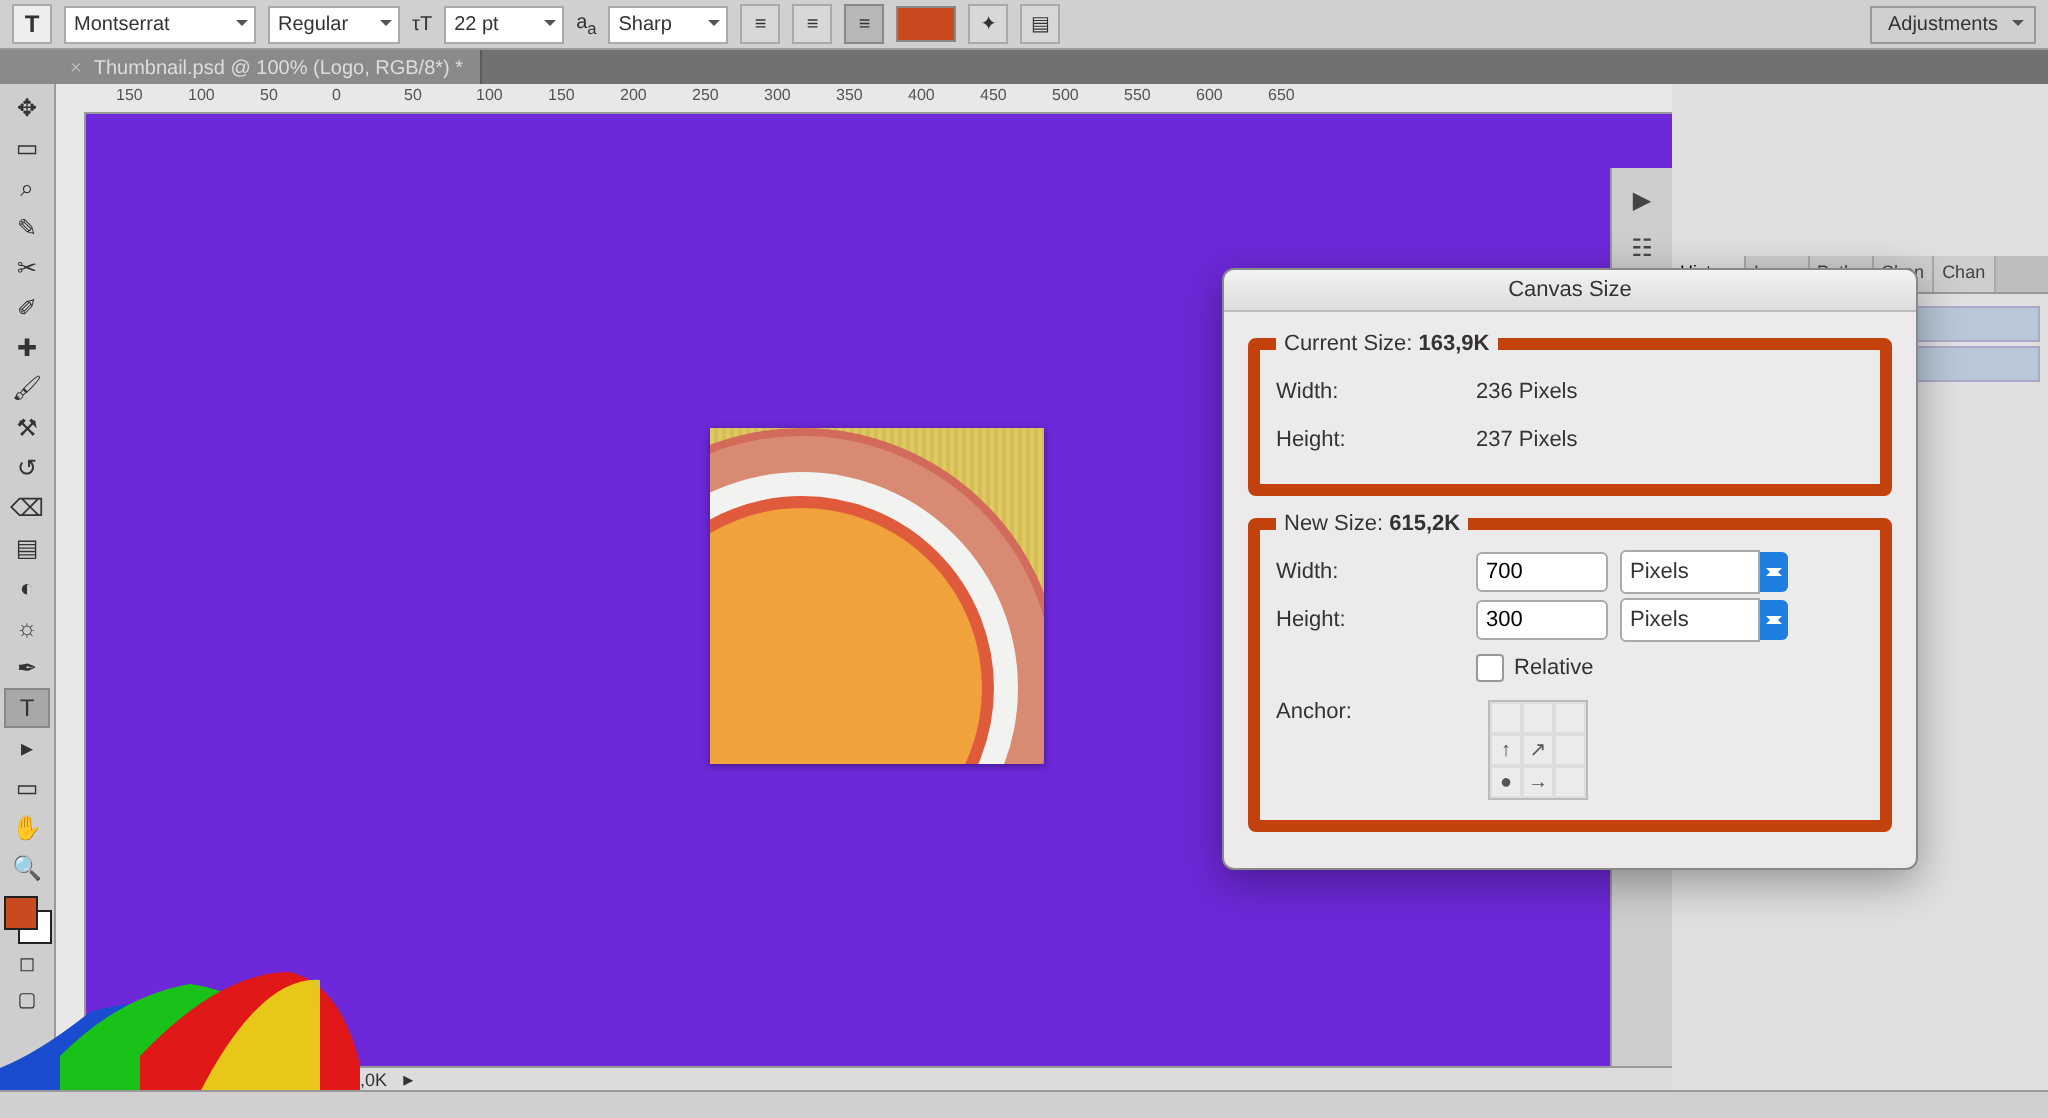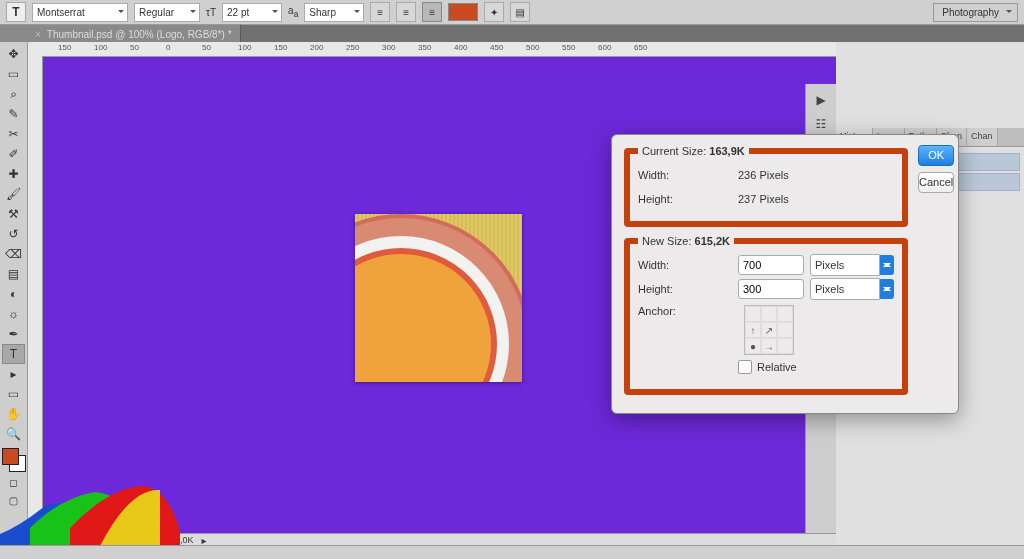--- a/index.html
+++ b/index.html
@@ -91,21 +91,21 @@
     <div class="ob-select" style="min-width:40px">22 pt</div>
     <span>a<sub>a</sub></span>
     <div class="ob-select" style="min-width:40px">Sharp</div>
     <div class="ob-btn">≡</div>
     <div class="ob-btn">≡</div>
     <div class="ob-btn active">≡</div>
     <div class="color-swatch-ob" style="background:#c94a1f"></div>
     <div class="ob-btn">✦</div>
     <div class="ob-btn">▤</div>
     <div class="ob-spacer"></div>
-    <div class="workspace-sel">Photography</div>
+    <div class="workspace-sel">Adjustments</div>
   </div>
 
   <div class="tab-bar">
     <div class="doc-tab">
       <span class="x">×</span>
       <span>Thumbnail.psd @ 100% (Logo, RGB/8*) *</span>
     </div>
   </div>
 
   <div class="main">
@@ -205,20 +205,21 @@
       <div class="history-body">
         <div class="hist-item"></div>
         <div class="hist-item"></div>
       </div>
     </div>
   </div>
 
   <div class="status-bar"></div>
 
   <div class="dialog">
+    <div class="dlg-title">Canvas Size</div>
     <div class="dlg-body">
       <div class="dlg-left">
         <fieldset>
           <legend><span>Current Size:</span> <b>163,9K</b></legend>
           <div class="row">
             <div class="lbl">Width:</div>
             <div class="val">236 Pixels</div>
           </div>
           <div class="row">
             <div class="lbl">Height:</div>
@@ -233,43 +234,39 @@
             <input type="text" value="700" style="">
             <div class="unit-sel">Pixels</div>
               <div class="unit-btn"></div>
           </div>
           <div class="row">
             <div class="lbl">Height:</div>
             <input type="text" value="300" style="">
             <div class="unit-sel">Pixels</div>
               <div class="unit-btn"></div>
           </div>
+          <div class="row">
+            <div class="lbl"></div>
+            <div class="chk"></div>
+            <span>Relative</span>
+          </div>
           <div class="row" style="height:auto;align-items:flex-start;padding-top:4px">
             <div class="lbl">Anchor:</div>
             <div class="anchor-grid">
               <div></div>
                 <div></div>
                 <div></div>
               <div>↑</div>
                 <div>↗</div>
                 <div></div>
               <div>●</div>
                 <div>→</div>
                 <div></div>
             </div>
           </div>
-          <div class="row">
-            <div class="lbl"></div>
-            <div class="chk"></div>
-            <span>Relative</span>
-          </div>
         </fieldset>
 
       </div>
 
-      <div class="dlg-right">
-        <div class="btn primary">OK</div>
-        <div class="btn">Cancel</div>
-      </div>
     </div>
   </div>
 
 </div>
 
 </body></html>

